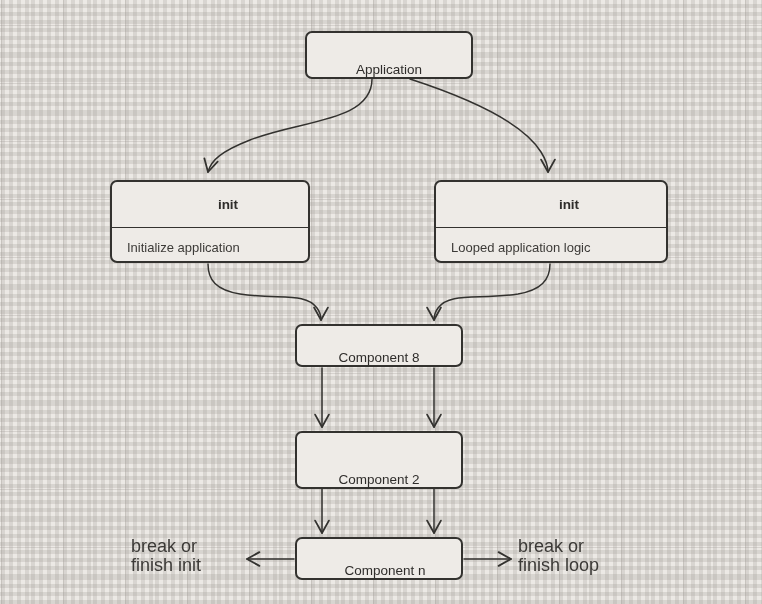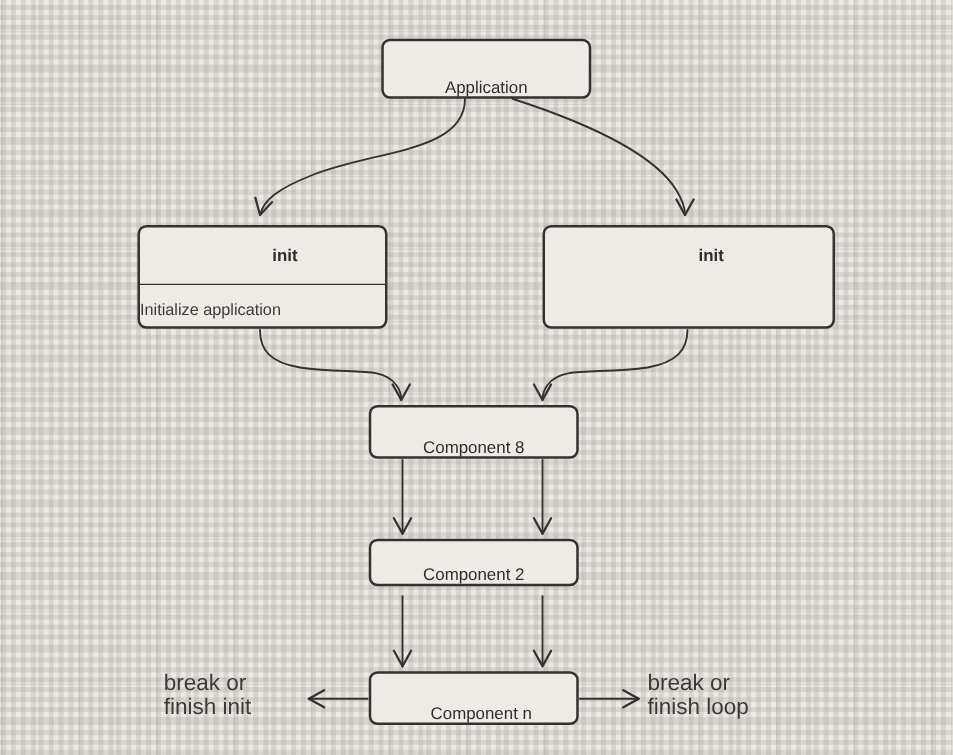--- a/index.html
+++ b/index.html
@@ -57,21 +57,21 @@
     display: flex;
     align-items: center;
     justify-content: center;
     padding-left: 36px;
   }
   .node .body {
     font-size: 13px;
     color: #3c3a37;
     display: flex;
     align-items: center;
-    padding-left: 0;
+    padding-left: 15px;
     border-top: 1.8px solid #33322f;
   }
   .node.simple {
     display: flex;
     align-items: flex-end;
     justify-content: center;
     font-weight: normal;
     font-size: 13.5px;
     color: #2f2d2b;
   }
@@ -80,21 +80,21 @@
 
   #node-init { left: 110px; top: 180px; width: 200px; height: 83px; }
   #node-init .title { height: 45px; }
   #node-init .body { height: 38px; }
 
   #node-loop { left: 434px; top: 180px; width: 234px; height: 83px; }
   #node-loop .title { height: 45px; }
   #node-loop .body { height: 38px; }
 
   #node-component-1 { left: 295px; top: 324px; width: 168px; height: 43px; }
-  #node-component-2 { left: 295px; top: 431px; width: 168px; height: 38px; }
+  #node-component-2 { left: 295px; top: 431px; width: 168px; height: 58px; }
   #node-component-n { left: 295px; top: 537px; width: 168px; height: 43px; padding-left: 12px; }
 
   .edge-label {
     position: absolute;
     font-size: 18px;
     color: #3c3a37;
     line-height: 19px;
     white-space: pre-line;
   }
   #label-break-init { left: 131px; top: 537px; text-align: left; }
@@ -137,20 +137,21 @@
     <span>Application</span>
   </div>
 
   <div class="node" id="node-init">
     <div class="title">init</div>
     <div class="body">Initialize application</div>
   </div>
 
   <div class="node" id="node-loop">
     <div class="title">init</div>
+    <div class="body">Looped application logic</div>
   </div>
 
   <div class="node simple" id="node-component-1">
     <span>Component 8</span>
   </div>
 
   <div class="node simple" id="node-component-2">
     <span>Component 2</span>
   </div>
 

